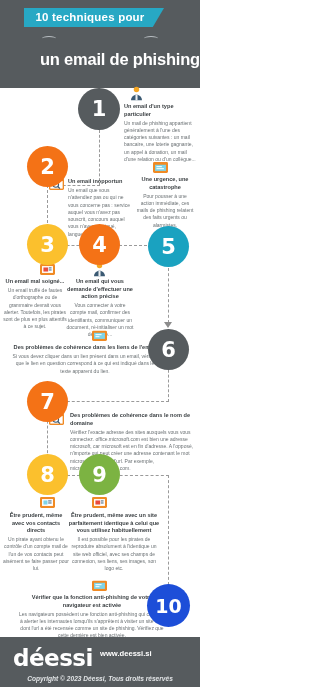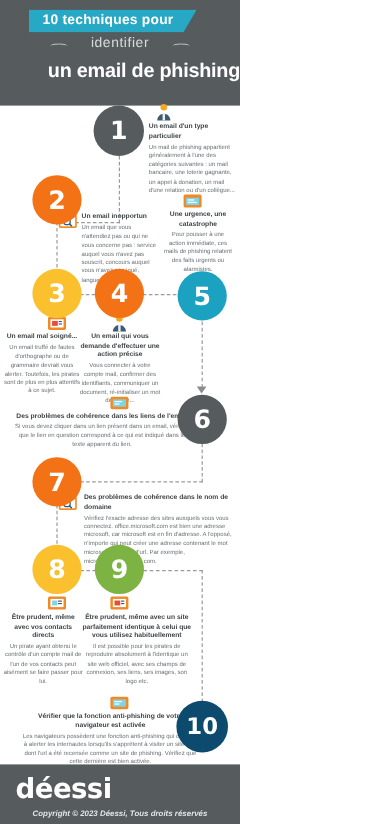--- a/index.html
+++ b/index.html
@@ -104,21 +104,20 @@
 <body>
 
 <div class="page">
 
   <div class="header">
     <div class="banner">
       <div class="banner-txt">10 techniques pour</div>
     </div>
     <div class="swirl l"></div>
     <div class="swirl r"></div>
-    <div class="subtitle">identifier</div>
     <div class="title-main">un email de phishing</div>
   </div>
 
   <div class="dash dash-v" style="left:99px; top:88px; height:12px;"></div>
   <div class="dash dash-v" style="left:99px; top:130px; height:56px;"></div>
   <div class="dash dash-h" style="left:48px; top:185px; width:52px;"></div>
   <div class="dash dash-v" style="left:47px; top:185px; height:48px;"></div>
   <div class="dash dash-h" style="left:47px; top:245px; width:52px;"></div>
   <div class="dash dash-h" style="left:99px; top:245px; width:53px;"></div>
   <div class="dash dash-v" style="left:168px; top:268px; height:55px;"></div>
@@ -281,24 +280,25 @@
         <rect x="1" y="4" width="22" height="15" rx="2" fill="#f08a24"></rect>
         <rect x="4" y="7" width="16" height="9" fill="#7fd4e8"></rect>
         <rect x="6" y="9" width="9" height="1.5" fill="#fff"></rect>
         <rect x="6" y="12" width="6" height="1.5" fill="#fff"></rect>
       </svg>
   </div>
   <div class="block ctr" style="left:18px; top:594px; width:148px;">
     <div class="b-head">Vérifier que la fonction anti-phishing de votre navigateur est activée</div>
     <div class="b-body">Les navigateurs possèdent une fonction anti-phishing qui consiste à alerter les internautes lorsqu'ils s'apprêtent à visiter un site web dont l'url a été recensée comme un site de phishing. Vérifiez que cette dernière est bien activée.</div>
   </div>
-  <div class="circle" style="left:147px; top:584px; width:43px; height:43px; background:#0c4a6e; font-size:19px;">
+  <div class="circle" style="left:147px; top:584px; width:43px; height:43px; background:#1d4ed8; font-size:19px;">
     <span>10</span>
   </div>
 
   <div class="footer">
     <div class="logo">déessi</div>
     <div class="foot-info">
+      <div>www.deessi.si</div>
     </div>
     <div class="copyright">Copyright © 2023 Déessi, Tous droits réservés</div>
   </div>
 
 </div>
 
 </body></html>

